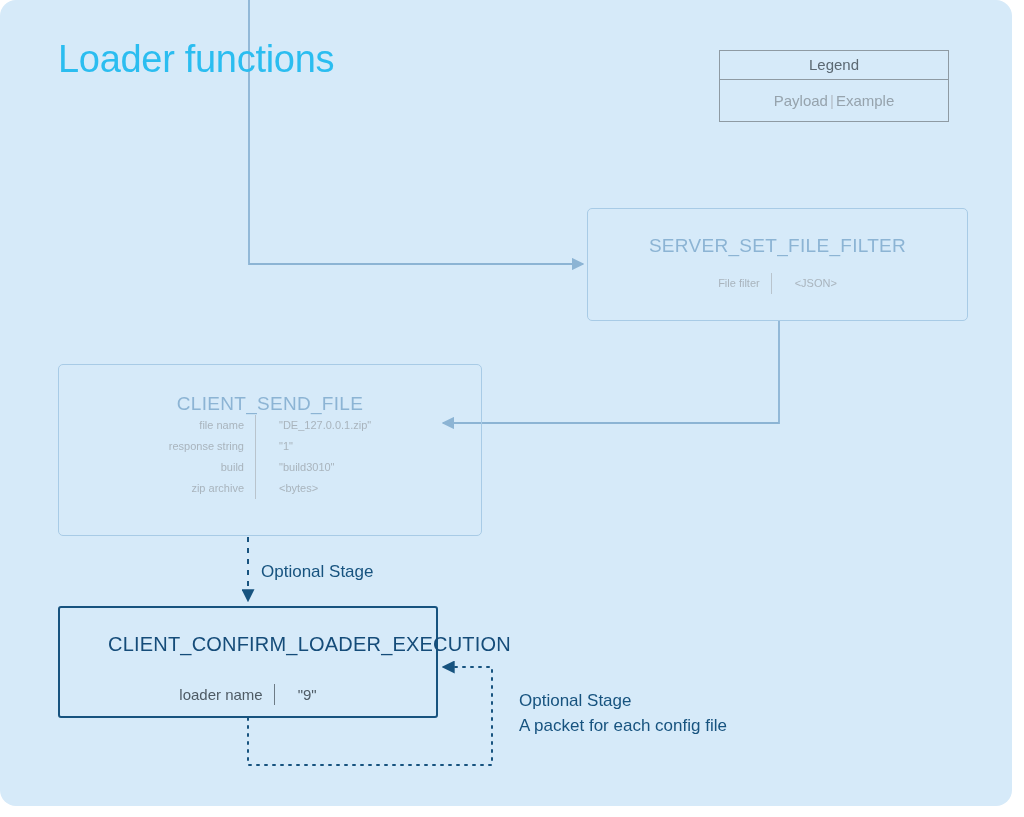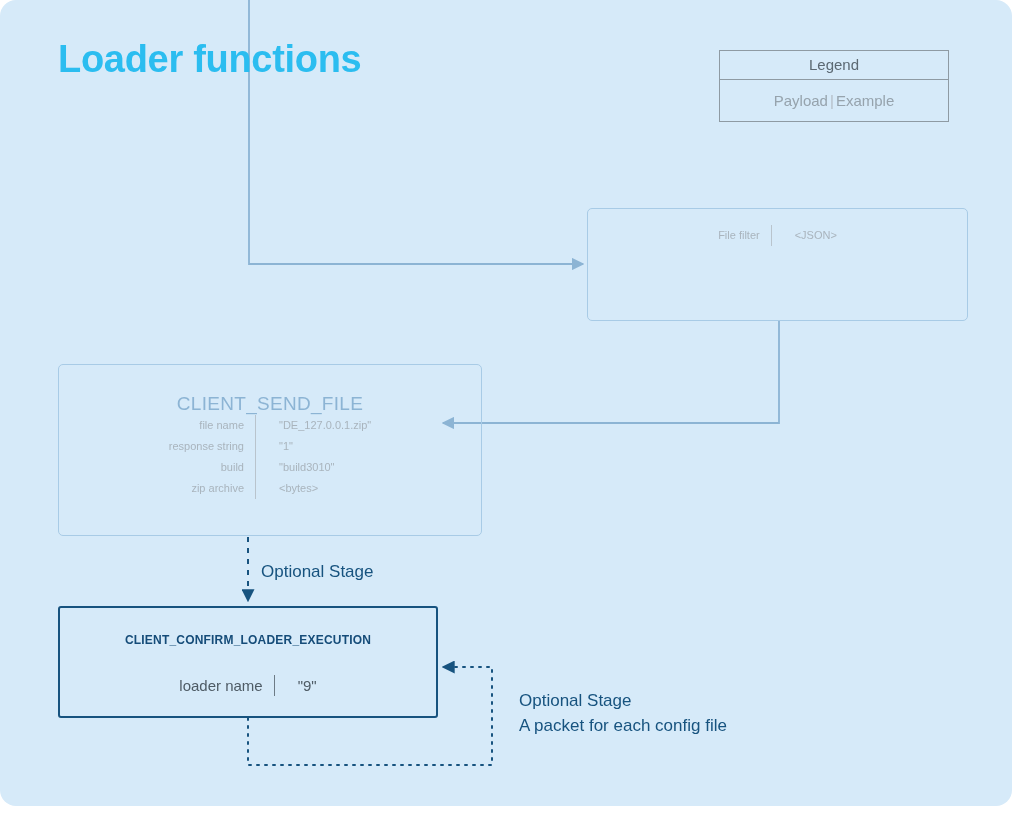--- a/index.html
+++ b/index.html
@@ -23,21 +23,21 @@
     height: 806px;
     background: #d6eaf9;
     border-radius: 16px;
   }
   
   #page-title {
     position: absolute;
     left: 58px;
     top: 38px;
     font-size: 38px;
-    font-weight: bold;
+    font-weight: normal;
     color: #2bbdf0;
     letter-spacing: -0.3px;
     white-space: nowrap;
     z-index: 6;
   }
   
   #wires {
     position: absolute;
     left: 0; top: 0;
     width: 1024px; height: 817px;
@@ -129,24 +129,25 @@
   #box-client-send table.payload { }
 
   
   #box-confirm {
     left: 58px; top: 606px; width: 380px; height: 112px;
     border: 2px solid #17537f;
     border-radius: 3px;
   }
   #box-confirm .ptitle {
     margin-top: 25px;
-    font-size: 12px;
-    font-weight: bold;
+    font-size: 20px;
+    font-weight: normal;
     color: #154c79;
     letter-spacing: 0.2px;
+    padding-left: 48px;
   }
   #box-confirm table.payload { margin-top: 28px; }
   #box-confirm table.payload td {
     font-size: 15px;
     color: #4e5b65;
   }
   #box-confirm table.payload td.v {
     color: #4e5b65;
     border-left: 1px solid #6d7b86;
   }
@@ -193,20 +194,21 @@
   <div id="legend">
     <div class="legend-head">Legend</div>
     <div class="legend-body">
       <div class="legend-payload">
         <span>Payload</span><span class="sep">|</span><span>Example</span>
       </div>
     </div>
   </div>
 
   <div class="packet" id="box-server">
+    <div class="ptitle">SERVER_SET_FILE_FILTER</div>
     <table class="payload">
       <tbody>
           <tr>
         <td class="k">File filter</td>
         <td class="v">&lt;JSON&gt;</td>
       </tr>
     </tbody>
       </table>
   </div>
 

